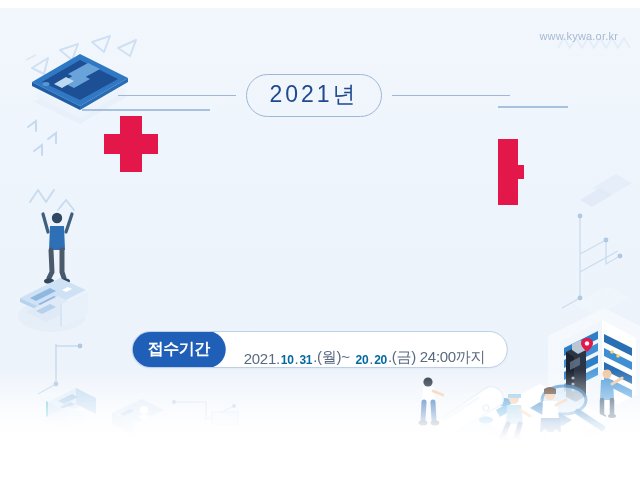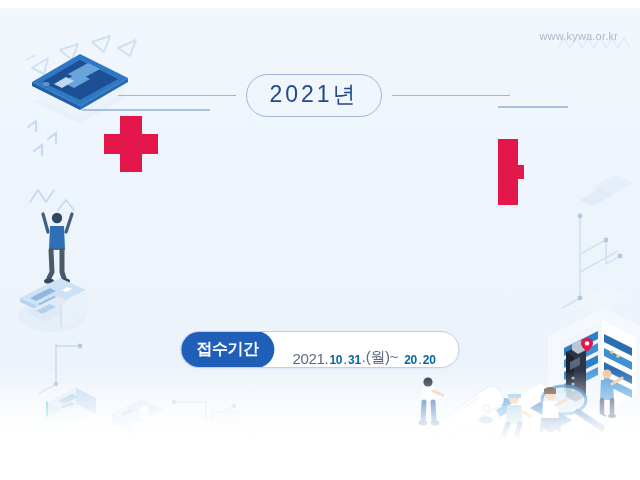--- a/index.html
+++ b/index.html
@@ -529,18 +529,19 @@
       <div class="date-text">
         <span>2021.</span>
         <span class="hl">10</span>
         <span class="sep">.</span>
         <span class="hl">31</span>
         <span>.(월)~</span>
         <span style="width:5px; display:inline-block;"></span>
         <span class="hl">20</span>
         <span class="sep">.</span>
         <span class="hl">20</span>
+        <span>.(금) 24:00까지</span>
       </div>
     </div>
 
   </div>
 
 </div>
 
 </body></html>

